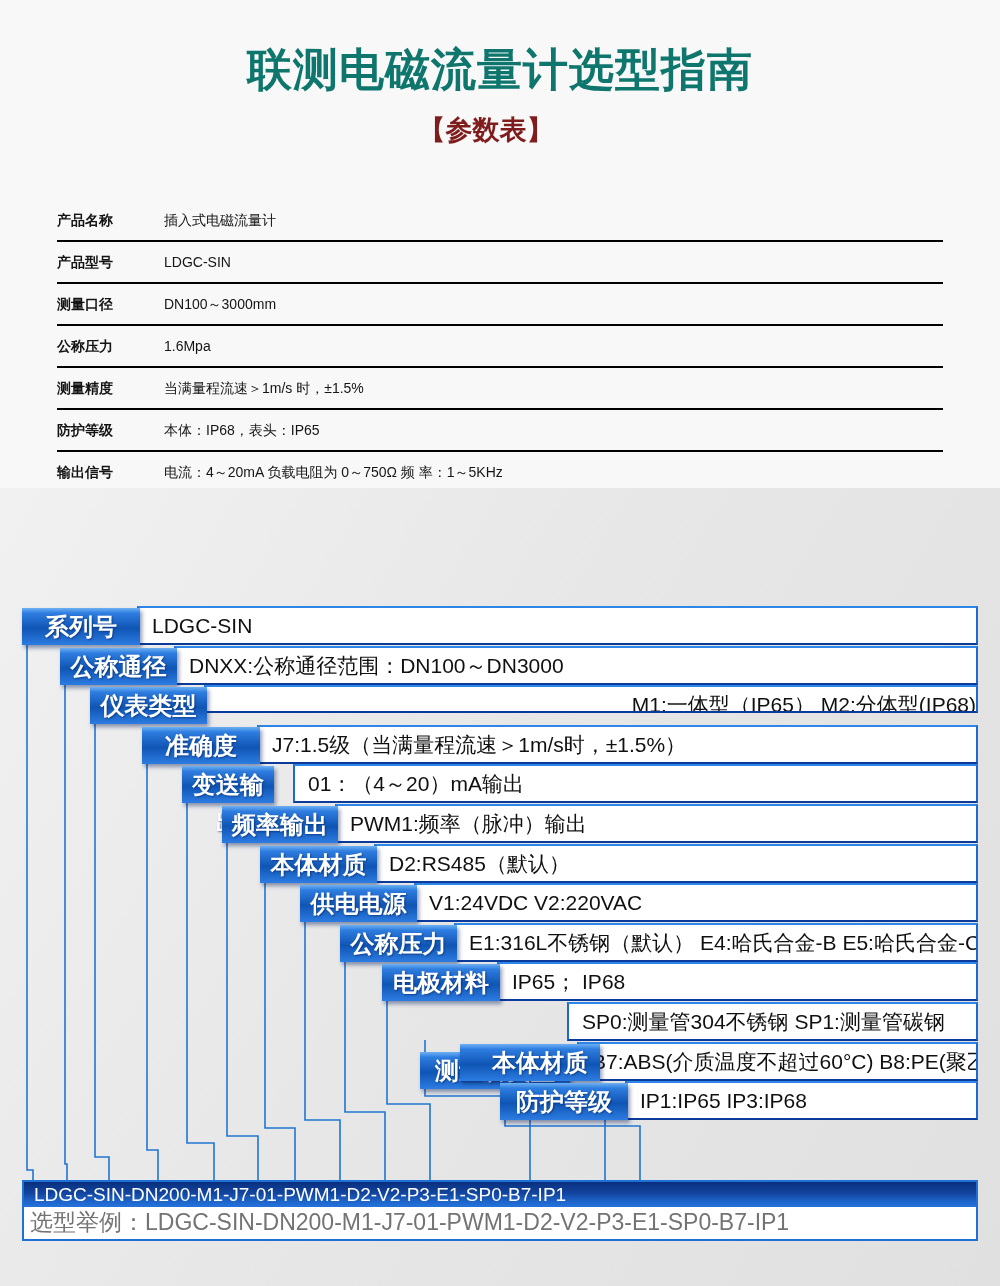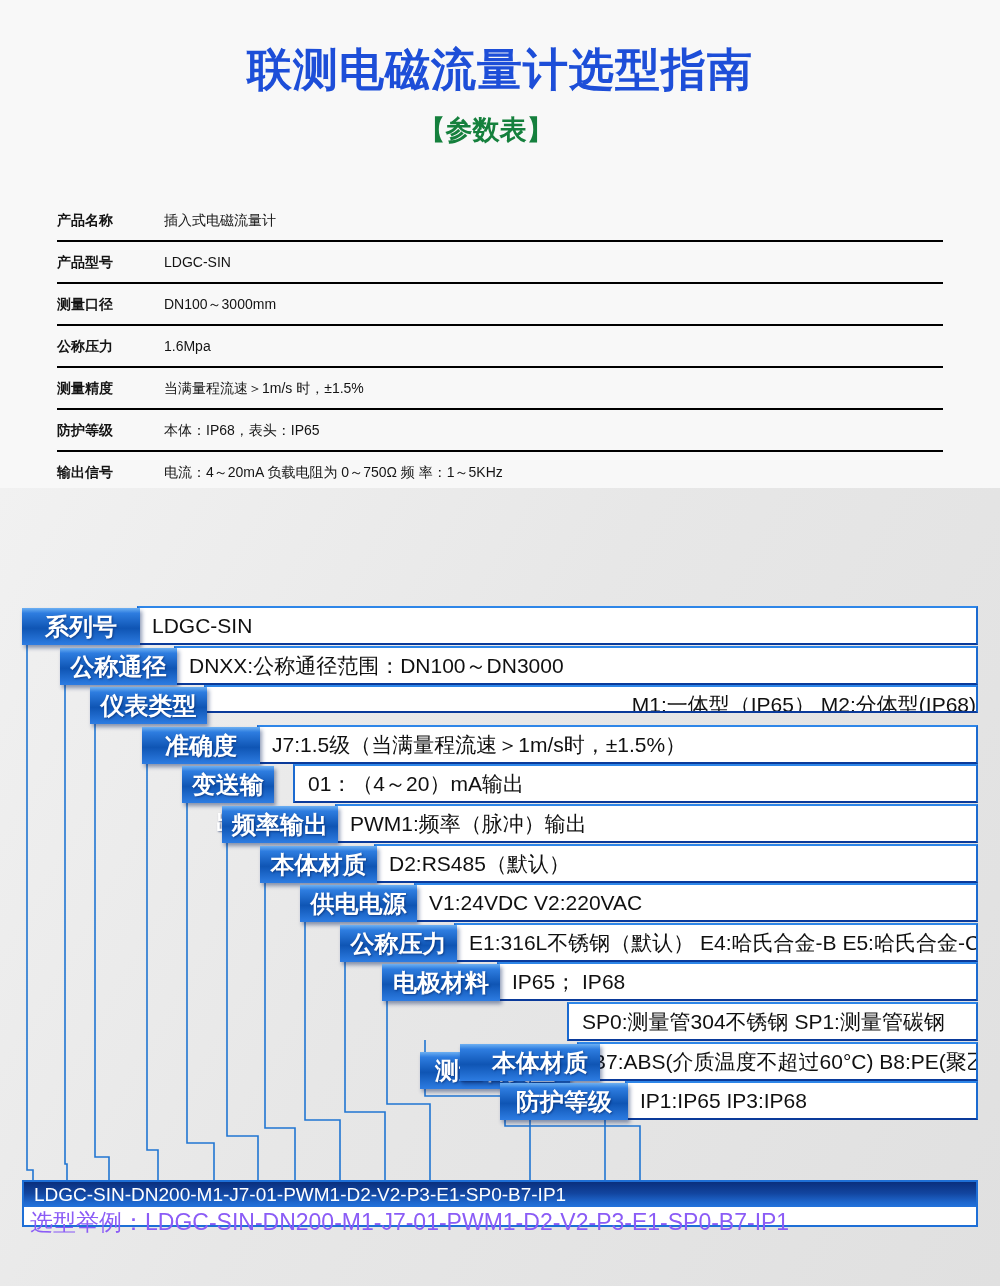--- a/index.html
+++ b/index.html
@@ -2,23 +2,23 @@
 <html><head>
 <meta charset="utf-8">
 <style>
   html,body{margin:0;padding:0;}
   body{font-family:"Liberation Sans","DejaVu Sans",sans-serif;background:#cfcfcf;}
   .page{position:relative;width:1000px;height:1286px;margin:0 auto;overflow:hidden;background:#f8f8f8;}
   .top-section{position:absolute;left:0;top:0;width:1000px;height:488px;background:#f8f8f8;}
   .bottom-section{position:absolute;left:0;top:488px;width:1000px;height:798px;
     background:linear-gradient(120deg,#f1f1f1 0%,#e7e7e7 45%,#e0e0e0 100%);}
   .main-title{position:absolute;left:0;top:40px;width:1000px;text-align:center;
-    font-size:45px;font-weight:bold;color:#1d4ed8;letter-spacing:1px;}
+    font-size:45px;font-weight:bold;color:#0f766e;letter-spacing:1px;}
   .sub-title{position:absolute;left:0;top:112px;width:972px;text-align:center;
-    font-size:27px;font-weight:bold;color:#15803d;}
+    font-size:27px;font-weight:bold;color:#7f1d1d;}
   .param-table{position:absolute;left:57px;top:200px;width:886px;}
   .param-row{height:40px;line-height:40px;border-bottom:2px solid #000000;
     font-size:14px;color:#141414;white-space:nowrap;}
   .param-label{display:inline-block;width:107px;font-weight:bold;}
   .param-value{font-weight:normal;}
   .section2-title{position:absolute;left:0;top:506px;width:1000px;text-align:center;
     font-size:42px;font-weight:bold;color:#111;}
   .lines-svg{position:absolute;left:0;top:0;width:1000px;height:1286px;z-index:1;}
   .sel-label{position:absolute;z-index:3;height:37px;line-height:37px;text-align:center;
     font-size:24px;font-weight:bold;color:#fff;
@@ -27,21 +27,21 @@
     text-shadow:1px 1px 2px rgba(0,30,90,0.55);}
   .sel-box{position:absolute;z-index:2;background:#ffffff;box-sizing:border-box;
     border:2px solid #1b6ad0;border-bottom-color:#0a3a9a;border-top-color:#2e86e8;
     font-size:21px;color:#101010;white-space:nowrap;overflow:hidden;}
   .sel-box .inner{padding-left:13px;line-height:35px;}
   .model-assembly{position:absolute;left:22px;top:1180px;width:956px;z-index:3;
     border:2px solid #1e6fd6;box-sizing:border-box;background:#fff;}
   .model-bar{height:25px;line-height:25px;padding-left:10px;color:#fff;font-size:19px;
     background:linear-gradient(180deg,#0a2f7d 0%,#12459f 45%,#1e66cc 80%,#2273dc 100%);
     white-space:nowrap;}
-  .example-bar{height:18px;line-height:30px;padding-left:6px;color:#8b5cf6;font-size:23px;
+  .example-bar{height:32px;line-height:30px;padding-left:6px;color:#737373;font-size:23px;
     background:#ffffff;white-space:nowrap;}
 </style>
 </head>
 <body>
 
 <div class="page">
 
   <div class="top-section">
     <div class="main-title">联测电磁流量计选型指南</div>
     <div class="sub-title">【参数表】</div>

